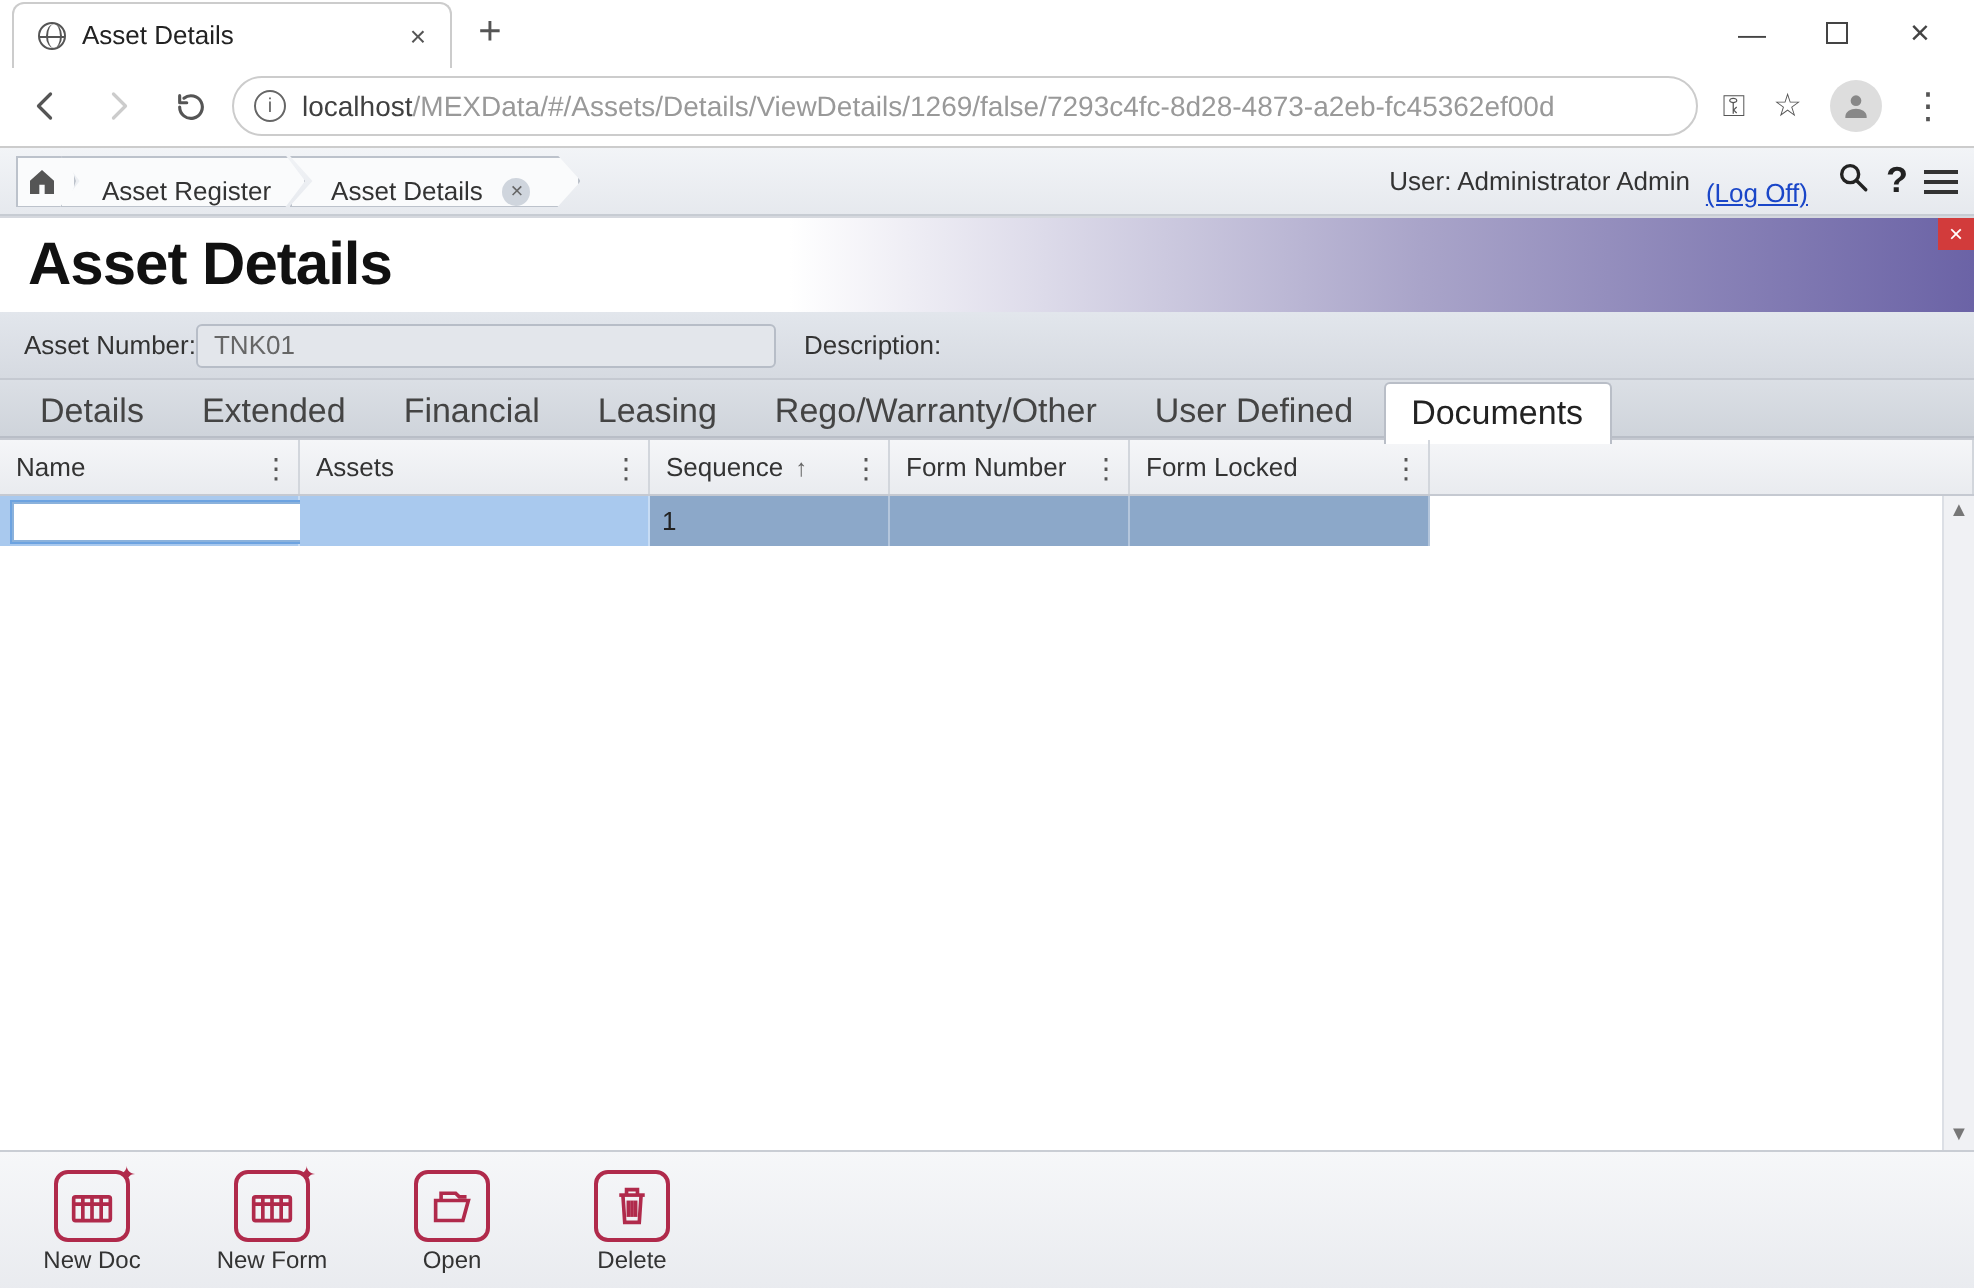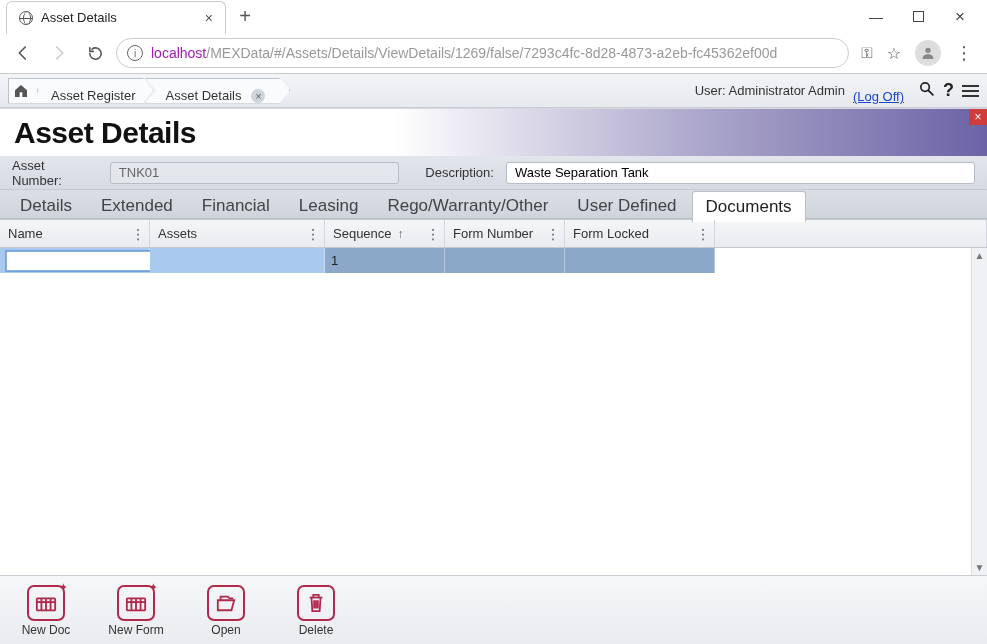--- a/index.html
+++ b/index.html
@@ -19,21 +19,21 @@
 .win-controls span { font-size: 14px; color:#444; cursor:pointer; width:14px; text-align:center; }
 .win-controls .sq { width:11px; height:11px; border:1.5px solid #444; display:inline-block; }
 
 .addr-row { display:flex; align-items:center; height: 40px; padding: 0 8px; gap: 6px; }
 .nav-btn { width:30px; height:30px; display:flex; align-items:center; justify-content:center; color:#555; font-size:18px; cursor:pointer; }
 .nav-btn.disabled { color:#ccc; }
 .reload svg { width:17px; height:17px; }
 .addr-bar { flex:1; display:flex; align-items:center; height:30px; border:1px solid #ccc; border-radius:15px; padding:0 10px; gap:8px; font-size:14px; overflow:hidden; }
 .addr-bar .info-i { width:16px; height:16px; border:1.2px solid #666; border-radius:50%; display:flex; align-items:center; justify-content:center; font-size:10px; color:#666; flex-shrink:0; }
 .addr-text { white-space:nowrap; overflow:hidden; text-overflow:ellipsis; color:#999; }
-.addr-text .host { color:#a21caf; }
+.addr-text .host { color:#404040; }
 .right-icons { display:flex; align-items:center; gap:14px; padding:0 6px; }
 .key-icon { font-size:15px; color:#555; }
 .star-icon { font-size:16px; color:#555; }
 .avatar-circle { width:26px; height:26px; border-radius:50%; background:#ddd; display:flex; align-items:center; justify-content:center; }
 .avatar-circle svg { width:16px; height:16px; fill:#888; }
 .dots-v { font-size:18px; color:#555; letter-spacing:0; line-height:10px; }
 
 
 .app-bar { height: 34px; background: linear-gradient(#f2f4f7,#e6e9ee); border-bottom:1px solid #c7ccd3; display:flex; align-items:center; padding:0 8px; position:relative; }
 .home-chip { width:30px; height:26px; background:#fafbfc; border:1px solid #bcc2cb; display:flex; align-items:center; justify-content:center; clip-path: polygon(0 0, 85% 0, 100% 50%, 85% 100%, 0 100%); padding-right:5px; }
@@ -47,21 +47,21 @@
 .app-bar-right .search { font-size:16px; color:#222; }
 .app-bar-right .menu-lines { width:17px; display:flex; flex-direction:column; gap:3px; }
 .app-bar-right .menu-lines span { height:2px; background:#333; }
 
 
 .title-banner { position:relative; height:48px; background:linear-gradient(90deg,#fff 40%,#a9a4c9 72%,#6b63a6 100%); display:flex; align-items:center; padding:0 14px; border-top:1px solid #d5d8de; }
 .title-banner h1 { font-size:30px; font-weight:800; color:#111; letter-spacing:-0.5px; }
 .title-banner .close-red { position:absolute; top:0; right:0; width:18px; height:16px; background:#d23b3b; color:#fff; font-size:12px; display:flex; align-items:center; justify-content:center; cursor:pointer; }
 
 
-.form-hdr { height:34px; background:linear-gradient(#e2e6ec,#d6dae1); border-bottom:1px solid #c5c9d1; display:flex; align-items:center; gap:12px; padding:16px 12px; font-size:13px; }
+.form-hdr { height:34px; background:linear-gradient(#e2e6ec,#d6dae1); border-bottom:1px solid #c5c9d1; display:flex; align-items:center; gap:0; padding:16px 12px; font-size:13px; }
 .form-hdr label { color:#333; }
 .fld { height:22px; border:1px solid #b7bdc7; border-radius:3px; padding:2px 8px; font-size:13px; background:#fff; }
 .fld.disabled { background:#e3e6eb; color:#666; }
 #asset-num { width:290px; margin-right:14px; }
 #desc { width:470px; }
 
 
 .tab-row { height:29px; background:linear-gradient(#dbdfe5,#cfd4db); display:flex; align-items:flex-start; padding-left:6px; font-size:17px; border-bottom:1px solid #b9bec7; }
 .tab { padding:5px 13px 5px; color:#444; border:1px solid transparent; border-bottom:none; cursor:pointer; border-radius:3px 3px 0 0; margin-right:1px; }
 .tab.active { background:#fff; border-color:#b9bec7; color:#222; position:relative; top:1px; }
@@ -189,21 +189,20 @@
 
 <div class="title-banner">
   <h1>Asset Details</h1>
   <div class="close-red">×</div>
 </div>
 
 <div class="form-hdr">
   <label>Asset Number:</label>
   <input id="asset-num" class="fld disabled" disabled="" value="TNK01" style="">
   <label>Description:</label>
-  <input id="desc" class="fld" value="Waste Separation Tank" style="">
 </div>
 
 <div class="tab-row">
   <div class="tab">Details</div>
   <div class="tab">Extended</div>
   <div class="tab">Financial</div>
   <div class="tab">Leasing</div>
   <div class="tab">Rego/Warranty/Other</div>
   <div class="tab">User Defined</div>
   <div class="tab active">Documents</div>

